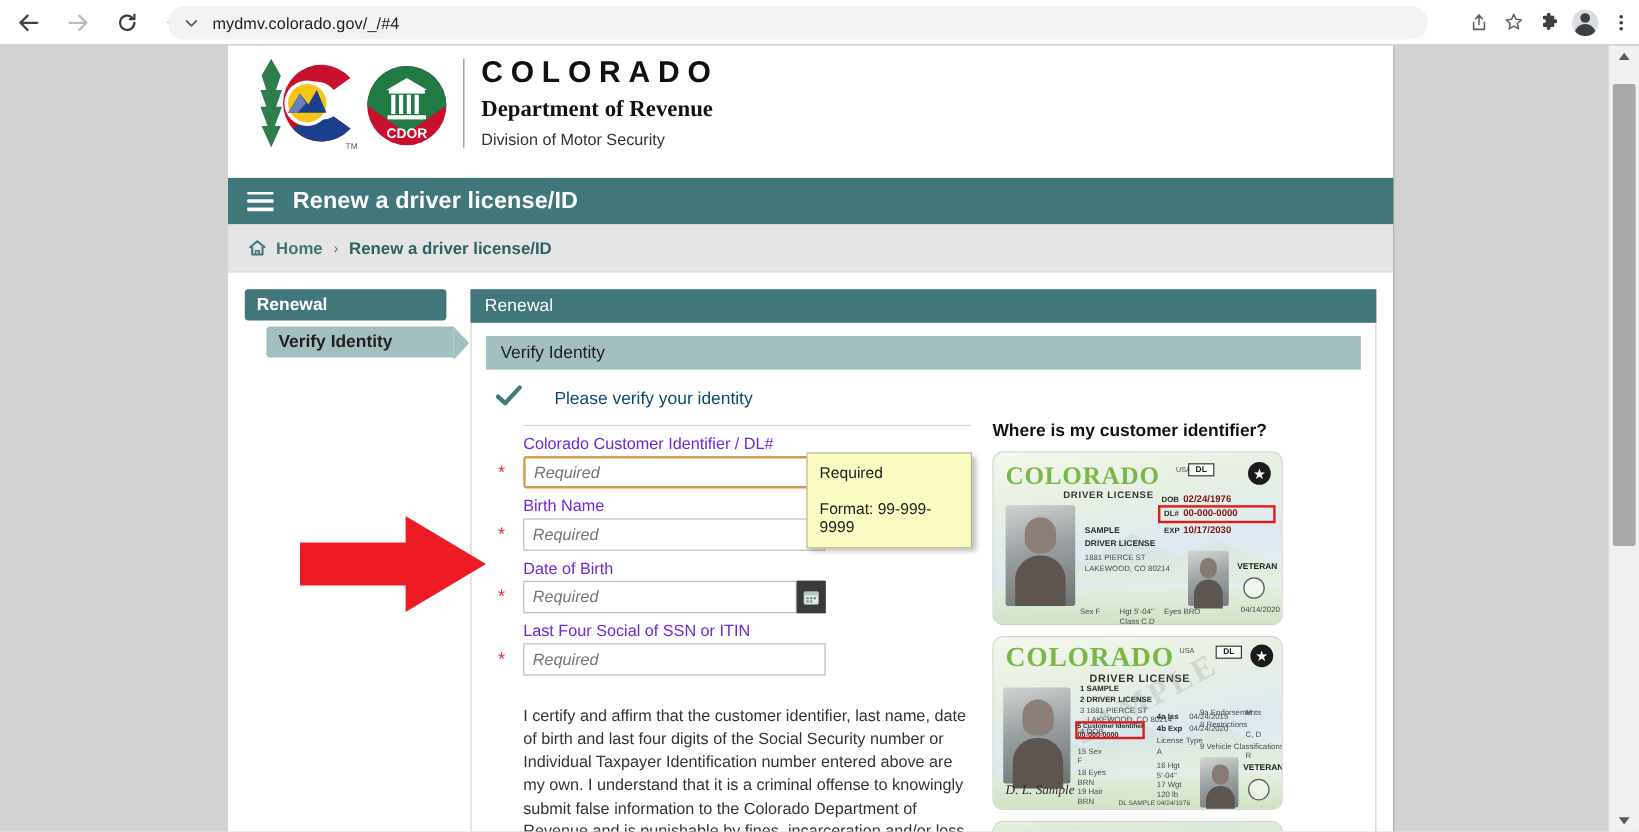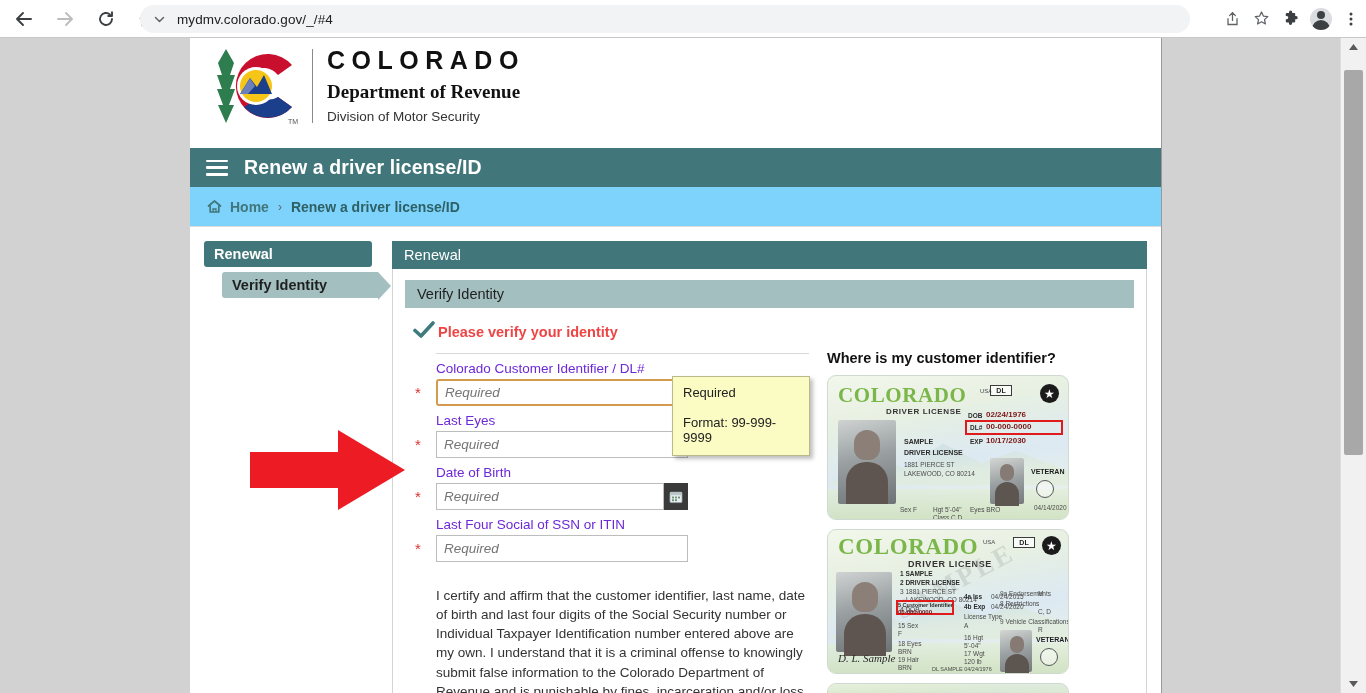--- a/index.html
+++ b/index.html
@@ -77,21 +77,21 @@
   #title-bar {
     height:39px; background:#41767a; display:flex; align-items:center; padding-left:16px;
   }
   #hamburger { width:22px; height:16px; display:flex; flex-direction:column; justify-content:space-between; cursor:pointer; }
   #hamburger span { display:block; height:2.5px; background:#fff; border-radius:1px; }
   #page-title { color:#fff; font-size:19.5px; font-weight:bold; margin-left:16px; letter-spacing:.1px; }
 
   
   #breadcrumb {
     height:40px; display:flex; align-items:center; padding-left:16px;
-    background:#7dd3fc; border-bottom:1px solid #dcdcdc; font-size:14px;
+    background:#e5e5e5; border-bottom:1px solid #dcdcdc; font-size:14px;
   }
   #breadcrumb .crumb-link { color:#41767a; font-weight:bold; cursor:pointer; }
   #breadcrumb .crumb-sep { color:#666; margin:0 9px; font-size:12px; }
   #breadcrumb .crumb-current { color:#2e6064; font-weight:bold; }
   #home-icon { margin-right:7px; display:flex; align-items:center; }
 
   
   #content-row { display:flex; padding:14px 0 0 0; }
   #sidebar { width:196px; flex:0 0 196px; padding-left:14px; }
   .nav-pill {
@@ -118,21 +118,21 @@
   }
   #panel-body { border:1px solid #d4d4d4; border-top:none; padding:11px 12px 14px 12px; }
   #section-header {
     background:#a3bfc0; color:#1f1f1f; font-size:14.5px; padding:6px 12px;
   }
 
   #verify-heading {
     display:flex; align-items:center; margin:13px 0 0 8px;
   }
   #verify-heading .label {
-    font-size:14.5px; font-weight:bold; color:#ef4444; margin-left:3px;
+    font-size:14.5px; font-weight:normal; color:#0c4a6e; margin-left:27px;
   }
 
   #form-area { display:flex; margin-top:7px; }
   #form-col { width:404px; flex:0 0 404px; padding-left:10px; position:relative; }
   .field-rule { height:1px; background:#d8d8d8; margin:3px 0 7px 21px; }
   .field-label { font-size:13.5px; color:#6d28d9; margin-left:21px; margin-bottom:3px; }
   .field-row { display:flex; align-items:center; margin-bottom:7px; position:relative; }
   .req-star { color:#e03030; font-size:15px; width:21px; flex:0 0 21px; line-height:1; }
   .txt-input {
     width:252px; height:27px; border:1px solid #bdbdbd; background:#fff;
@@ -343,20 +343,34 @@
             <path d="M18 78 L10 60 L15 60 L9 44 L14 44 L9 30 L14 30 L10 18 L18 4 L26 18 L22 30 L27 30 L22 44 L27 44 L21 60 L26 60 L18 78Z" fill="#2e7d4f"></path>
             <path d="M84 20 A32 32 0 1 0 84 62 L70 52 A18 18 0 1 1 70 30 Z" fill="#c8102e"></path>
             <path d="M84 62 A32 32 0 0 1 36 62 L52 52 A18 18 0 0 0 70 52 Z" fill="#1b3f8b"></path>
             <circle cx="48" cy="41" r="19" fill="#ffffff"></circle>
             <circle cx="48" cy="41" r="16" fill="#f5c518"></circle>
             <path d="M32 49 L42 33 L49 42 L56 30 L64 49 Z" fill="#1b3f8b"></path>
             <path d="M32 49 L42 33 L47 41 L40 49 Z" fill="#6b7fb8"></path>
             <text x="80" y="79" font-size="7" fill="#555" font-family="Liberation Sans, sans-serif">TM</text>
           </svg>
         </div>
+        <div id="cdor-mark">
+          <svg width="70" height="78" viewBox="0 0 70 78">
+            <circle cx="35" cy="39" r="33" fill="#c8102e"></circle>
+            <path d="M2 39 A33 33 0 0 1 68 39 L35 62 Z" fill="#1f7a45"></path>
+            <rect x="20" y="26" width="30" height="3" fill="#fff"></rect>
+            <path d="M18 26 L35 16 L52 26 Z" fill="#fff"></path>
+            <rect x="22" y="30" width="3.5" height="16" fill="#fff"></rect>
+            <rect x="28.5" y="30" width="3.5" height="16" fill="#fff"></rect>
+            <rect x="35" y="30" width="3.5" height="16" fill="#fff"></rect>
+            <rect x="41.5" y="30" width="3.5" height="16" fill="#fff"></rect>
+            <rect x="19" y="47" width="32" height="3.5" fill="#fff"></rect>
+            <text x="35" y="66" text-anchor="middle" font-size="11.5" font-weight="bold" fill="#fff" font-family="Liberation Sans, sans-serif">CDOR</text>
+          </svg>
+        </div>
         <div id="logo-divider"></div>
         <div id="logo-text">
           <div id="brand-colorado">COLORADO</div>
           <div id="brand-dept">Department of Revenue</div>
           <div id="brand-div">Division of Motor Security</div>
         </div>
       </div>
     </div>
 
     <div id="title-bar">
@@ -406,21 +420,21 @@
 
             <div id="form-col">
               <div class="field-rule"></div>
 
               <div class="field-label">Colorado Customer Identifier / DL#</div>
               <div class="field-row">
                 <span class="req-star">*</span>
                 <input class="txt-input focused" type="text" placeholder="Required" style="">
               </div>
 
-              <div class="field-label">Last Eyes</div>
+              <div class="field-label">Birth Name</div>
               <div class="field-row">
                 <span class="req-star">*</span>
                 <input class="txt-input" type="text" placeholder="Required" style="">
               </div>
 
               <div class="field-label">Date of Birth</div>
               <div class="field-row">
                 <span class="req-star">*</span>
                 <input id="dob-input" class="txt-input" type="text" placeholder="Required" style="">
                 <div id="date-picker-btn">

